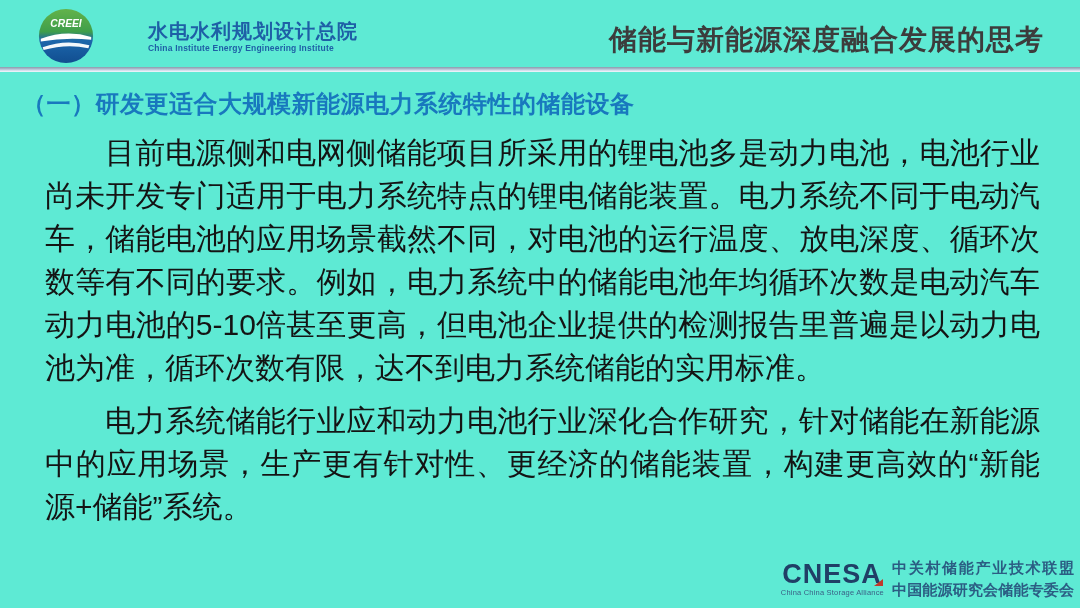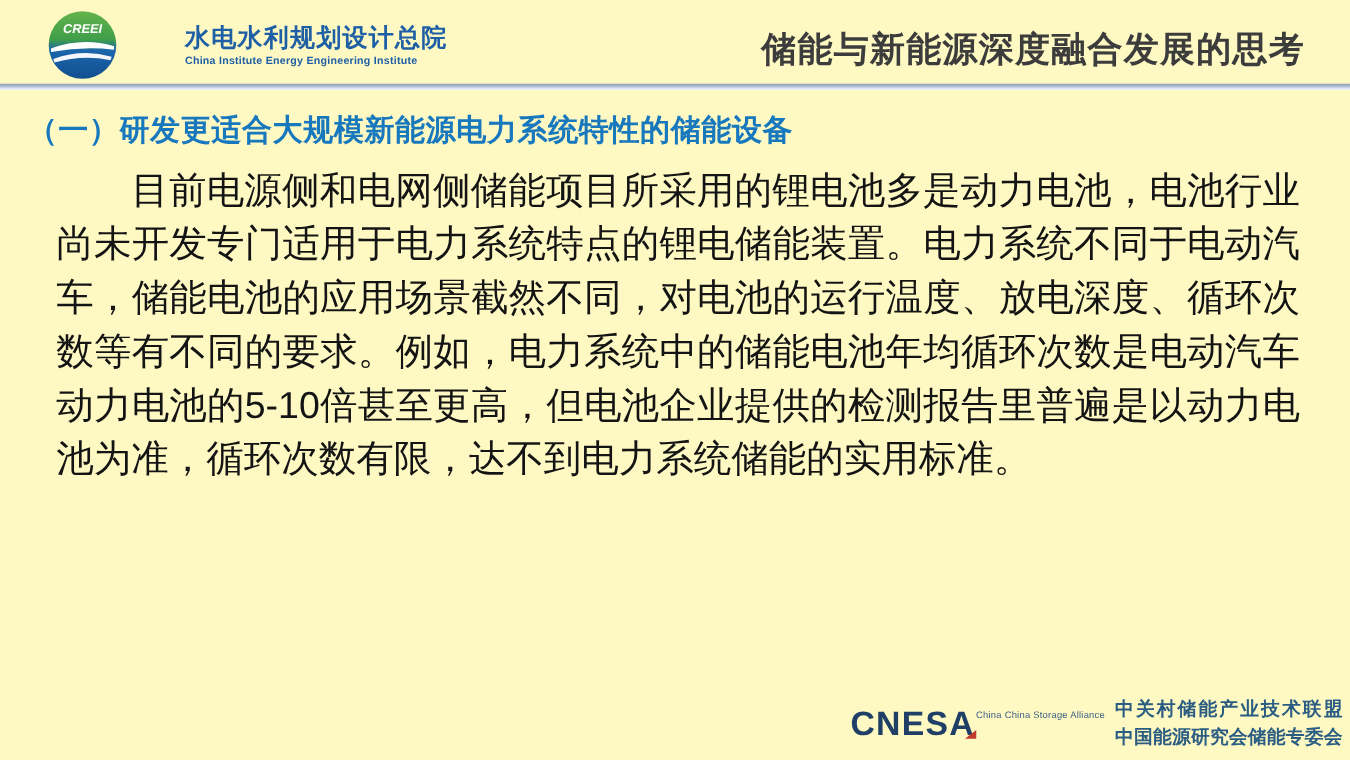--- a/index.html
+++ b/index.html
@@ -5,21 +5,21 @@
   html, body { margin: 0; padding: 0; }
   body {
     width: 1080px; height: 608px;
     background: #ffffff;
     font-family: "Liberation Sans", sans-serif;
     overflow: hidden;
   }
   .slide {
     position: relative;
     width: 1080px; height: 608px;
-    background: #fef9c3;
+    background: #5eead4;
   }
 
   
   .header {
     position: absolute;
     top: 0; left: 0; right: 0; height: 68px;
     display: flex;
     align-items: center;
     justify-content: space-between;
     padding: 4px 36px 0 38px;
@@ -85,21 +85,21 @@
   }
 
   
   .footer {
     position: absolute;
     right: 6px; bottom: 8px;
     display: flex;
     align-items: center;
     gap: 8px;
   }
-  .cnesa-mark { display: flex; flex-direction: row; align-items: flex-start; }
+  .cnesa-mark { display: flex; flex-direction: column; align-items: center; }
   .cnesa-abbr-row { display: flex; align-items: flex-end; position: relative; }
   .cnesa-abbr {
     font-size: 27px;
     font-weight: bold;
     color: #203f66;
     letter-spacing: 1px;
     line-height: 26px;
   }
   .cnesa-accent {
     width: 0; height: 0;
@@ -153,20 +153,21 @@
     </div>
     <div class="deck-title">储能与新能源深度融合发展的思考</div>
   </div>
 
   <div class="separator"></div>
 
   <div class="section-heading">（一）研发更适合大规模新能源电力系统特性的储能设备</div>
 
   <div class="body-text">
     <p>目前电源侧和电网侧储能项目所采用的锂电池多是动力电池，电池行业尚未开发专门适用于电力系统特点的锂电储能装置。电力系统不同于电动汽车，储能电池的应用场景截然不同，对电池的运行温度、放电深度、循环次数等有不同的要求。例如，电力系统中的储能电池年均循环次数是电动汽车动力电池的5-10倍甚至更高，但电池企业提供的检测报告里普遍是以动力电池为准，循环次数有限，达不到电力系统储能的实用标准。</p>
+    <p>电力系统储能行业应和动力电池行业深化合作研究，针对储能在新能源中的应用场景，生产更有针对性、更经济的储能装置，构建更高效的“新能源+储能”系统。</p>
   </div>
 
   <div class="footer">
     <div class="cnesa-mark">
       <div class="cnesa-abbr-row">
         <span class="cnesa-abbr">CNESA</span>
         <span class="cnesa-accent"></span>
       </div>
       <span class="cnesa-en">China China Storage Alliance</span>
     </div>

